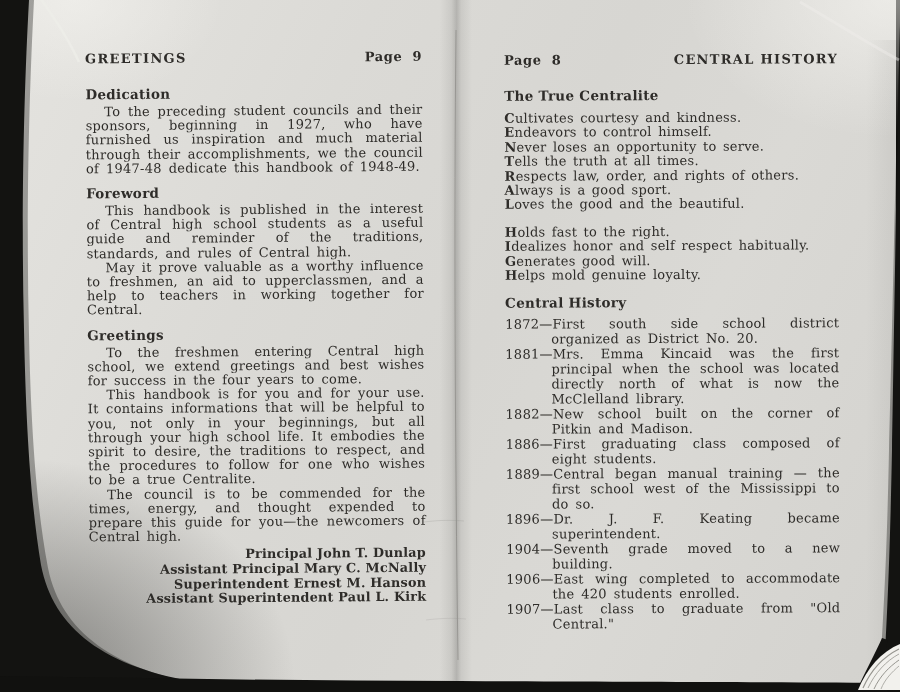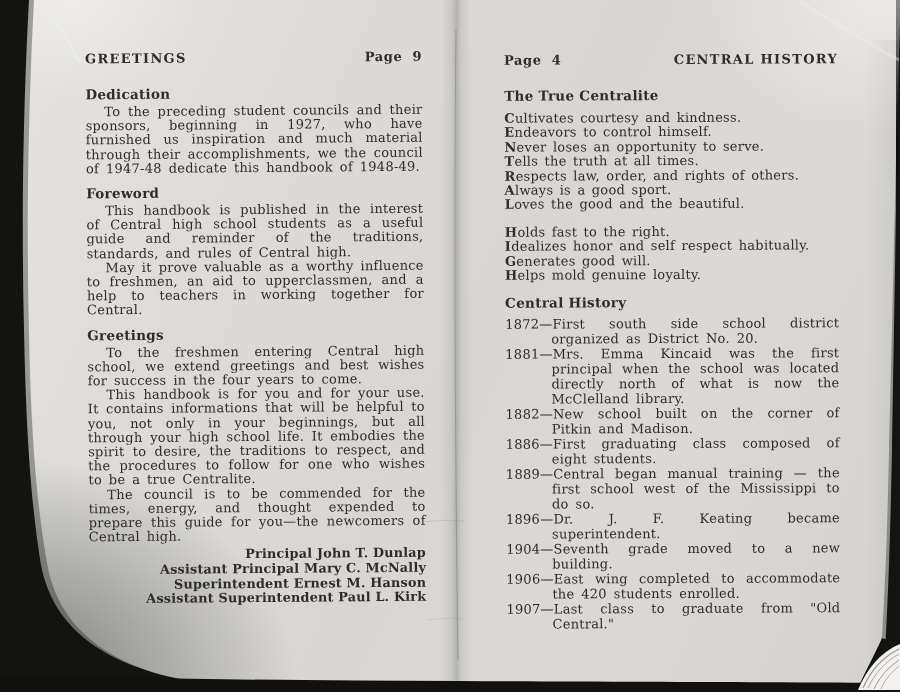--- a/index.html
+++ b/index.html
@@ -70,21 +70,21 @@
     <div class="officials">
       <div>Principal John T. Dunlap</div>
       <div>Assistant Principal Mary C. McNally</div>
       <div>Superintendent Ernest M. Hanson</div>
       <div>Assistant Superintendent Paul L. Kirk</div>
     </div>
   </div>
 
   <div class="page page-right">
     <div class="pagehead">
-      <span class="ph-page">Page 4</span>
+      <span class="ph-page">Page 8</span>
       <span class="ph-title">CENTRAL HISTORY</span>
     </div>
 
     <div class="h" style="margin-bottom:8px;">The True Centralite</div>
 
     <div class="cline"><b>C</b>ultivates courtesy and kindness.</div>
     <div class="cline"><b>E</b>ndeavors to control himself.</div>
     <div class="cline"><b>N</b>ever loses an opportunity to serve.</div>
     <div class="cline"><b>T</b>ells the truth at all times.</div>
     <div class="cline"><b>R</b>espects law, order, and rights of others.</div>

